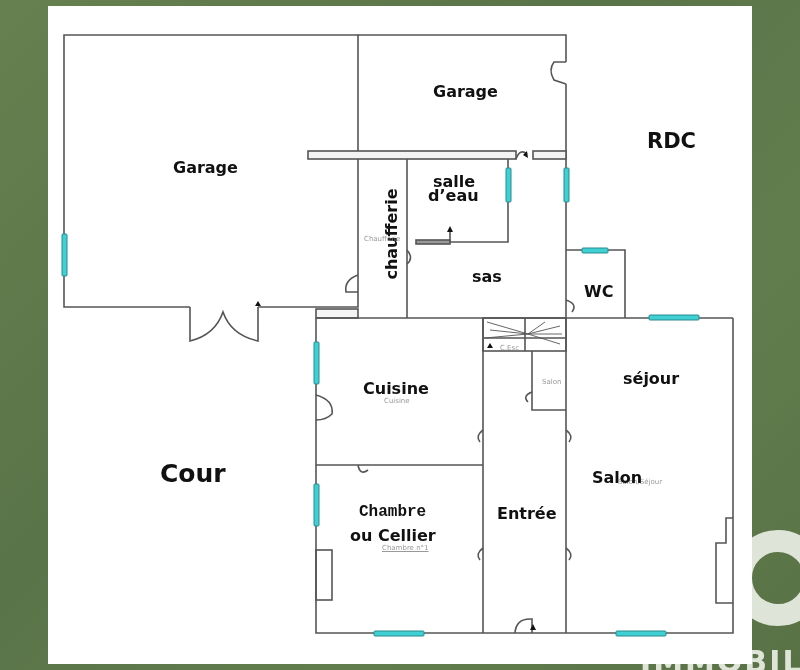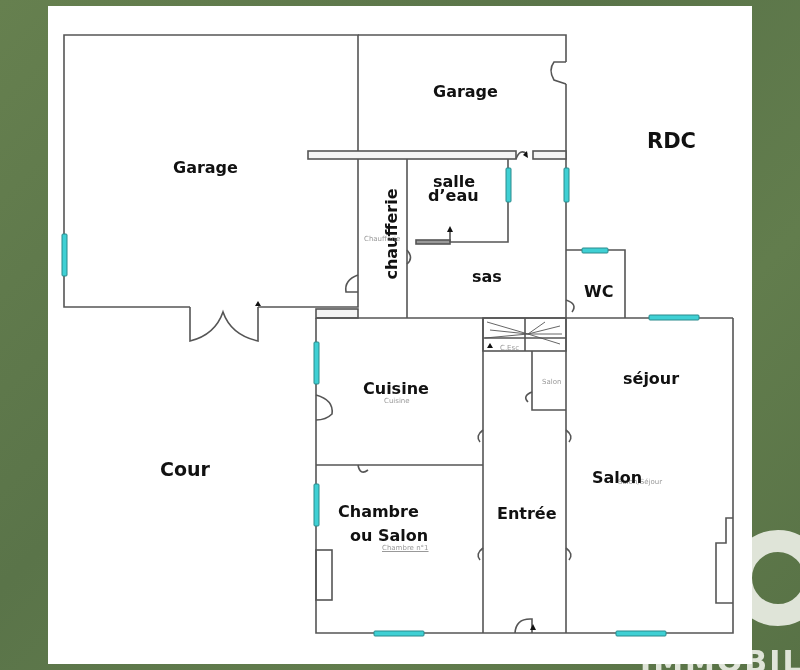--- a/index.html
+++ b/index.html
@@ -111,23 +111,23 @@
   <div class="lbl" style="left:125px;top:152px;">Garage</div>
   <div class="lbl" style="left:385px;top:76px;">Garage</div>
   <div class="lbl vert" style="left:298px;top:218px;">chaufferie</div>
   <div class="sub" style="left:316px;top:229px;">Chaufferie</div>
   <div class="lbl" style="left:385px;top:166px;text-align:center;">salle</div>
   <div class="lbl" style="left:380px;top:180px;">d’eau</div>
   <div class="lbl" style="left:424px;top:261px;">sas</div>
   <div class="lbl" style="left:536px;top:276px;">WC</div>
   <div class="lbl" style="left:315px;top:373px;">Cuisine</div>
   <div class="sub" style="left:336px;top:391px;">Cuisine</div>
-  <div class="lbl big" style="left:112px;top:452px;font-size:19px;">Cour</div>
-  <div class="lbl" style="left:290px;top:496px;">Chambre</div>
-  <div class="lbl" style="left:302px;top:520px;">ou Salon</div>
+  <div class="lbl big" style="left:112px;top:452px;font-size:25px;">Cour</div>
+  <div class="lbl" style="left:311px;top:496px;font-family:Liberation Mono, monospace;">Chambre</div>
+  <div class="lbl" style="left:302px;top:520px;">ou Cellier</div>
   <div class="sub" style="left:334px;top:538px;text-decoration:underline;">Chambre n°1</div>
   <div class="lbl" style="left:449px;top:492px;margin-top:6px;">Entrée</div>
   <div class="sub" style="left:452px;top:338px;">C.Esc</div>
   <div class="sub" style="left:494px;top:372px;">Salon</div>
   <div class="lbl" style="left:575px;top:363px;">séjour</div>
   <div class="sub" style="left:570px;top:472px;">Salon/Séjour</div>
   <div class="lbl" style="left:544px;top:462px;">Salon</div>
 </div>
 
 </body></html>

